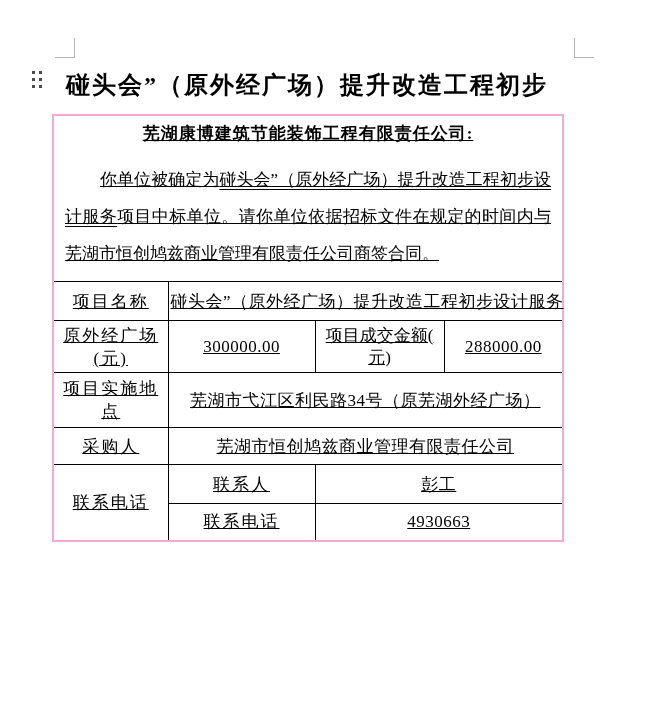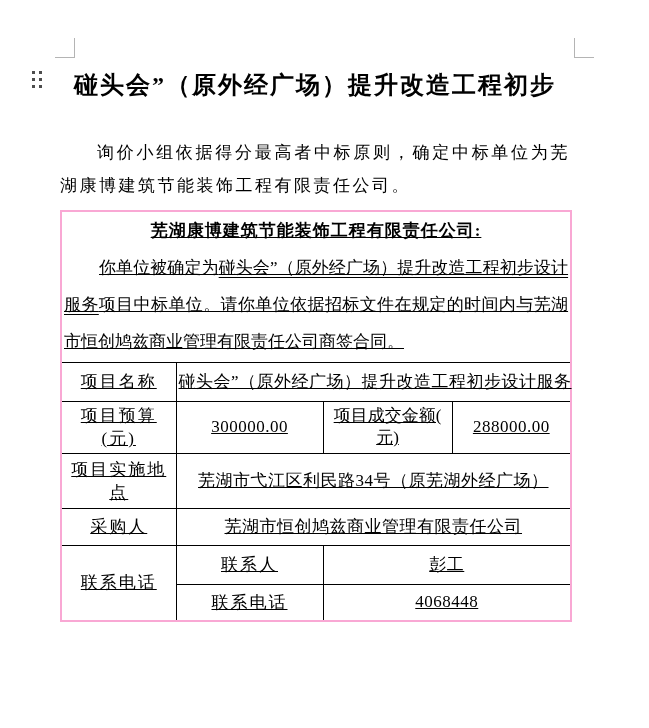--- a/index.html
+++ b/index.html
@@ -19,21 +19,21 @@
   .crop-mark.left  { left: 55px;  top: 38px; border-right: 1px solid #b4b4b4; border-bottom: 1px solid #b4b4b4; }
   .crop-mark.right { left: 574px; top: 38px; border-left: 1px solid #b4b4b4; border-bottom: 1px solid #b4b4b4; }
   
   .drag-handle {
     position: absolute; left: 32px; top: 71px;
     display: grid; grid-template-columns: 3px 3px; grid-template-rows: 3px 3px 3px;
     column-gap: 4px; row-gap: 4px; cursor: grab;
   }
   .drag-handle i { display: block; width: 3px; height: 3px; background: #4d4d4d; }
 
-  .content { position: absolute; left: 60px; top: 0; width: 510px; }
+  .content { position: absolute; left: 52px; top: 0; width: 510px; }
 
   h1.doc-title {
     margin: 64px 0 0 0;
     font-size: 24px;
     font-weight: bold;
     line-height: 42px;
     text-align: center;
     letter-spacing: 2px;
   }
   p.intro {
@@ -55,21 +55,21 @@
   }
   table.result-table td {
     border: 1px solid #000000;
     font-size: 17px;
     text-align: center;
     vertical-align: middle;
     padding: 0 2px;
   }
   td.notice-cell { height: 151px; text-align: left; padding: 4px 9px; }
   .notice-recipient { margin: 0; font-weight: bold; line-height: 36px; letter-spacing: 1px; }
-  .notice-body { margin: 0; line-height: 37px; text-align: justify; text-indent: 35px; letter-spacing: 0; }
+  .notice-body { margin: 9px; line-height: 37px; text-align: justify; text-indent: 35px; letter-spacing: 0; }
   .underline { text-decoration: underline; text-underline-offset: 4px; }
 
   tr.row-name td { height: 39px; }
   tr.row-money td { height: 52px; }
   tr.row-location td { height: 55px; }
   tr.row-purchaser td { height: 37px; text-align: center; }
   tr.row-person td { height: 39px; }
   tr.row-phone td { height: 37px; }
 
   td.label-cell { letter-spacing: 2px; margin-left: 24px; }
@@ -94,60 +94,59 @@
       <i></i>
       <i></i>
   </div>
 
   <div class="content">
 
     <h1 class="doc-title">
       <span>碰头会”（原外经广场）提升改造工程初步</span><br>
     </h1>
 
-    <p class="intro">询价小组依据得分最高者中标原则，确定中标单位为芜湖康博建筑节能装饰工程有限责任公司。</p>
 
     <table class="result-table">
       <colgroup>
         <col style="width:115px">
           <col style="width:147px">
           <col style="width:129px">
           <col style="width:119px">
       </colgroup>
       <tbody>
         <tr>
           <td class="notice-cell" colspan="4">
             <p class="notice-recipient">芜湖康博建筑节能装饰工程有限责任公司:</p>
             <p class="notice-body"><span>你单位被确定为</span><span class="underline">碰头会”（原外经广场）提升改造工程初步设计服务</span><span>项目中标单位。请你单位依据招标文件在规定的时间内与芜湖市恒创鸠兹商业管理有限责任公司商签合同。</span></p>
           </td>
         </tr>
         <tr class="row-name">
           <td class="label-cell">项目名称</td>
           <td class="name-value-cell" colspan="3">碰头会”（原外经广场）提升改造工程初步设计服务</td>
         </tr>
         <tr class="row-money">
-          <td class="label-cell">项目预算(元)</td>
+          <td class="label-cell">原外经广场(元)</td>
           <td class="value-cell">300000.00</td>
           <td class="deal-label-cell">项目成交金额(元)</td>
           <td class="value-cell">288000.00</td>
         </tr>
         <tr class="row-location">
           <td class="label-cell">项目实施地点</td>
           <td class="value-cell" colspan="3">芜湖市弋江区利民路34号（原芜湖外经广场）</td>
         </tr>
         <tr class="row-purchaser">
           <td class="label-cell">采购人</td>
           <td class="left-value-cell" colspan="3">芜湖市恒创鸠兹商业管理有限责任公司</td>
         </tr>
         <tr class="row-person">
           <td class="label-cell" rowspan="2">联系电话</td>
           <td class="label-cell">联系人</td>
           <td class="value-cell" colspan="2">彭工</td>
         </tr>
         <tr class="row-phone">
           <td class="label-cell">联系电话</td>
-          <td class="value-cell" colspan="2">4068448</td>
+          <td class="value-cell" colspan="2">4930663</td>
         </tr>
       </tbody>
     </table>
 
   </div>
 </div>
 
 </body></html>

